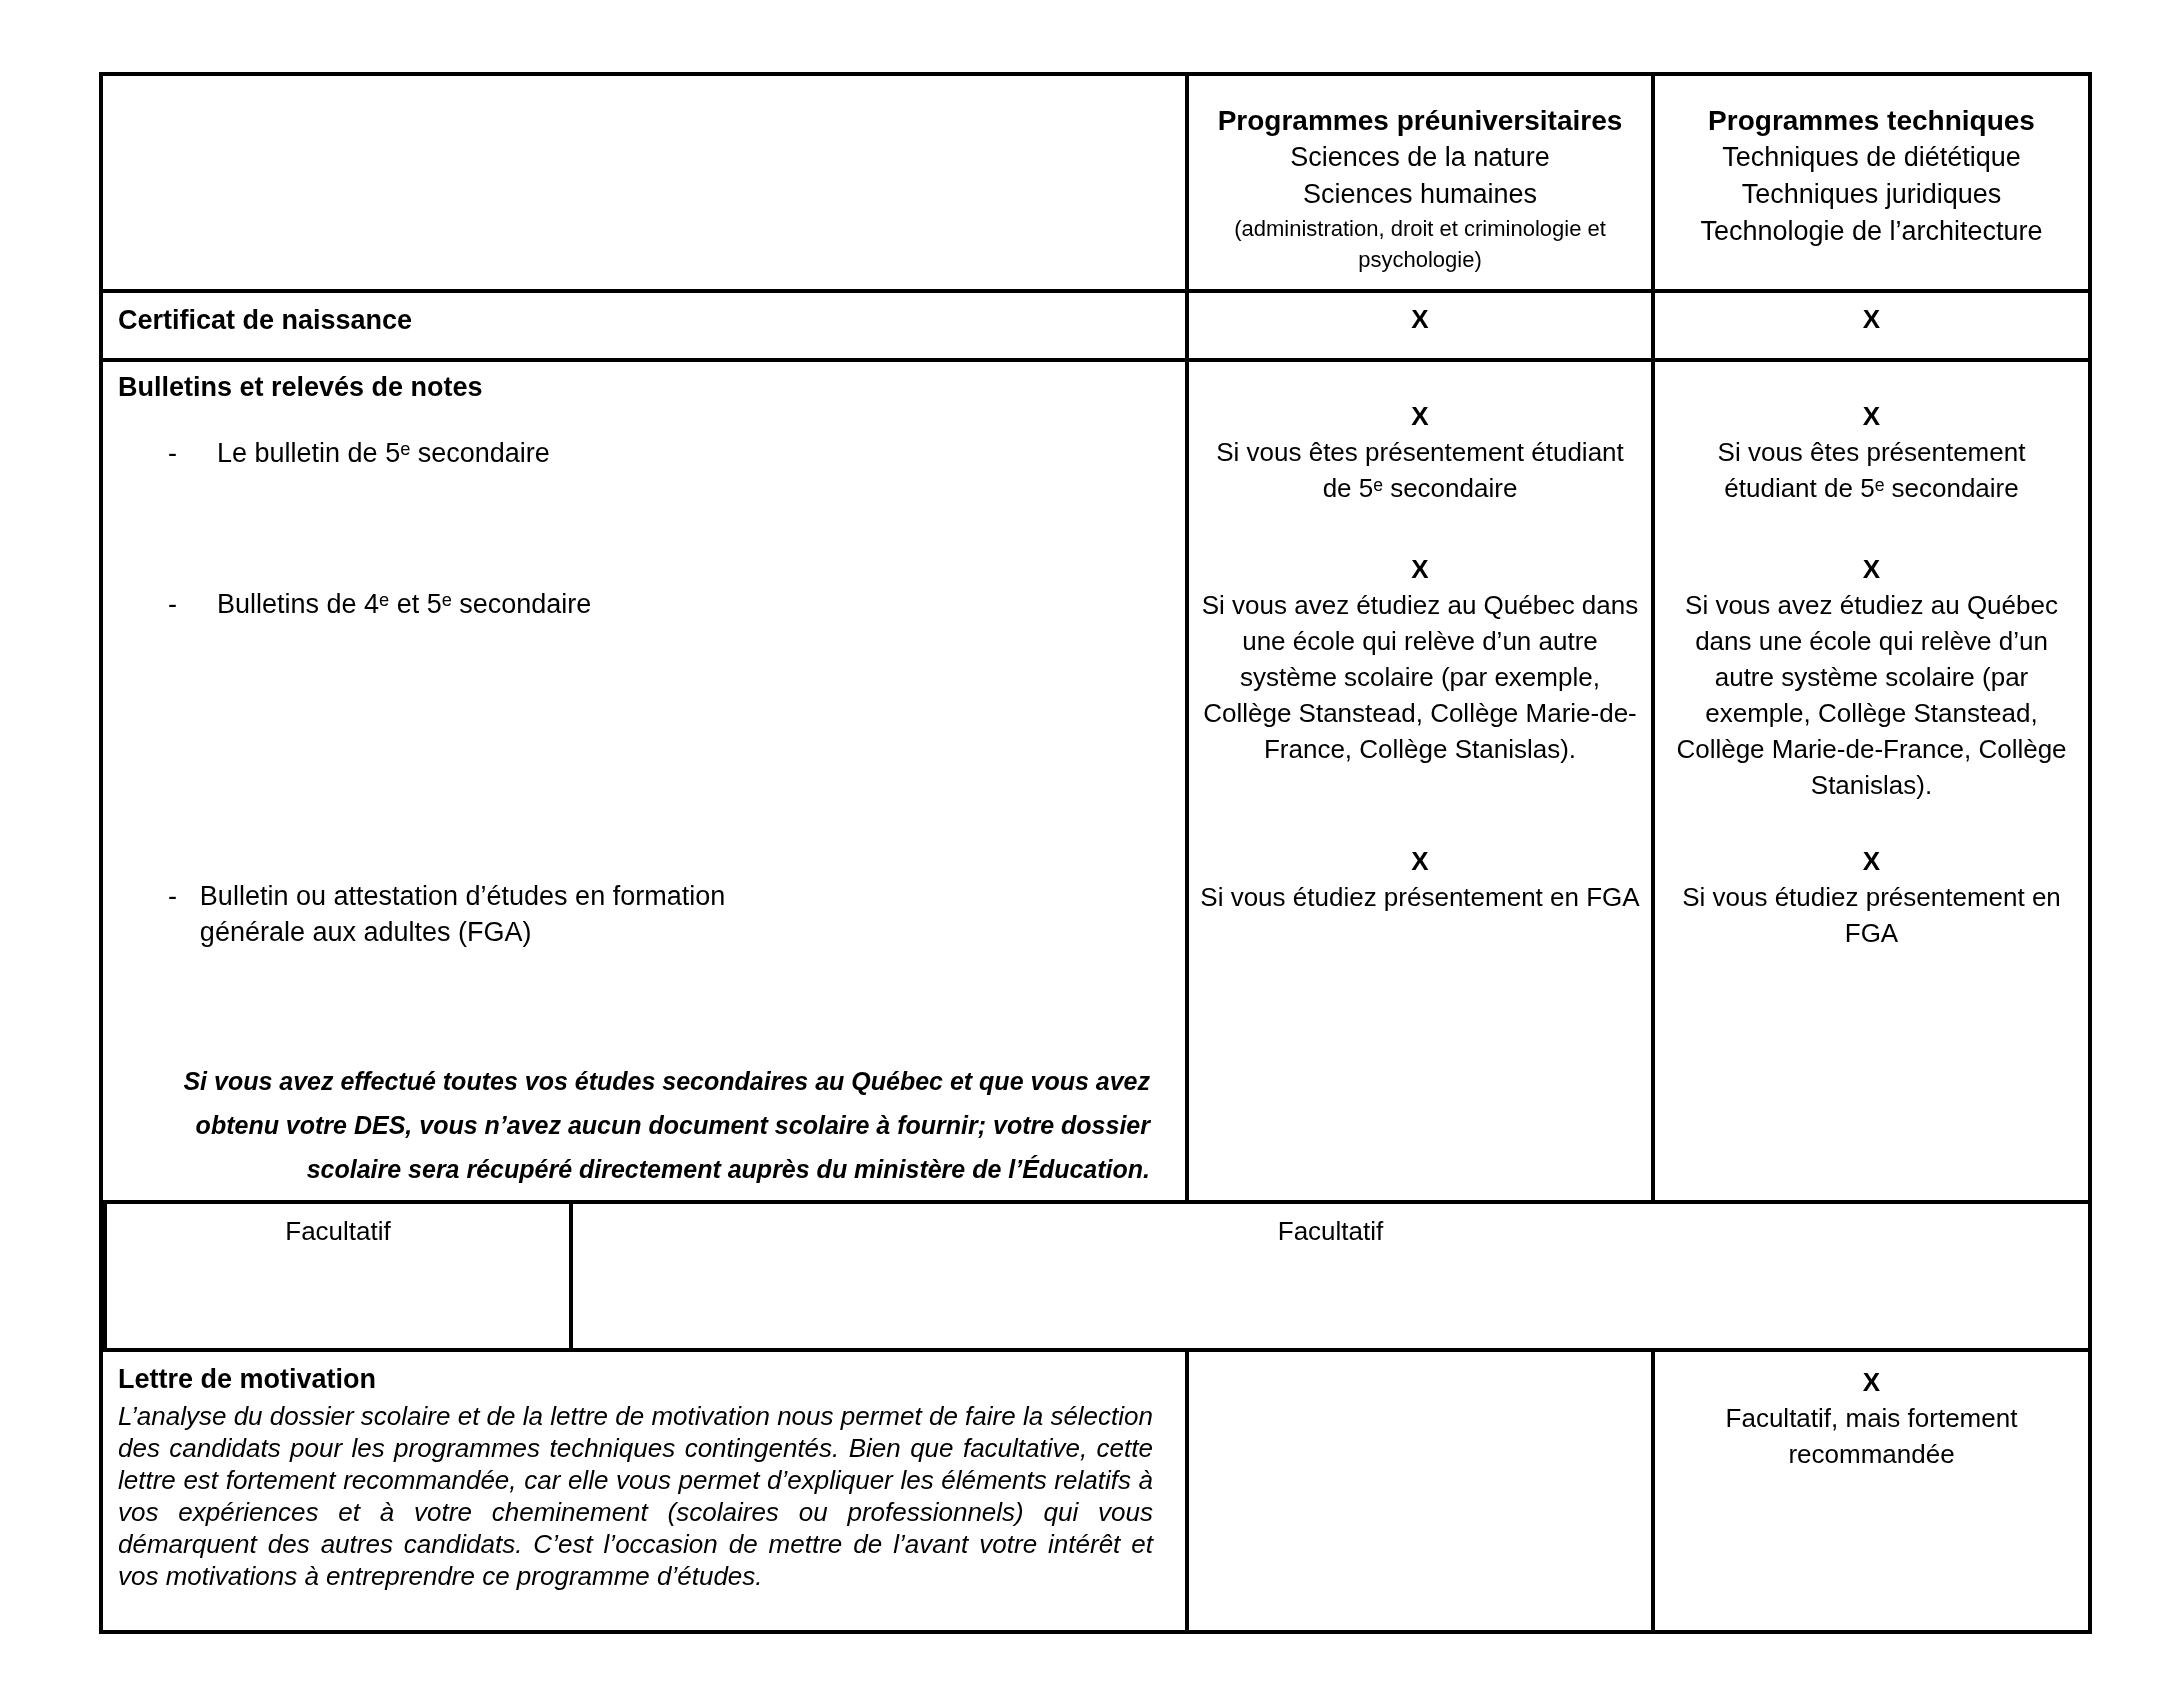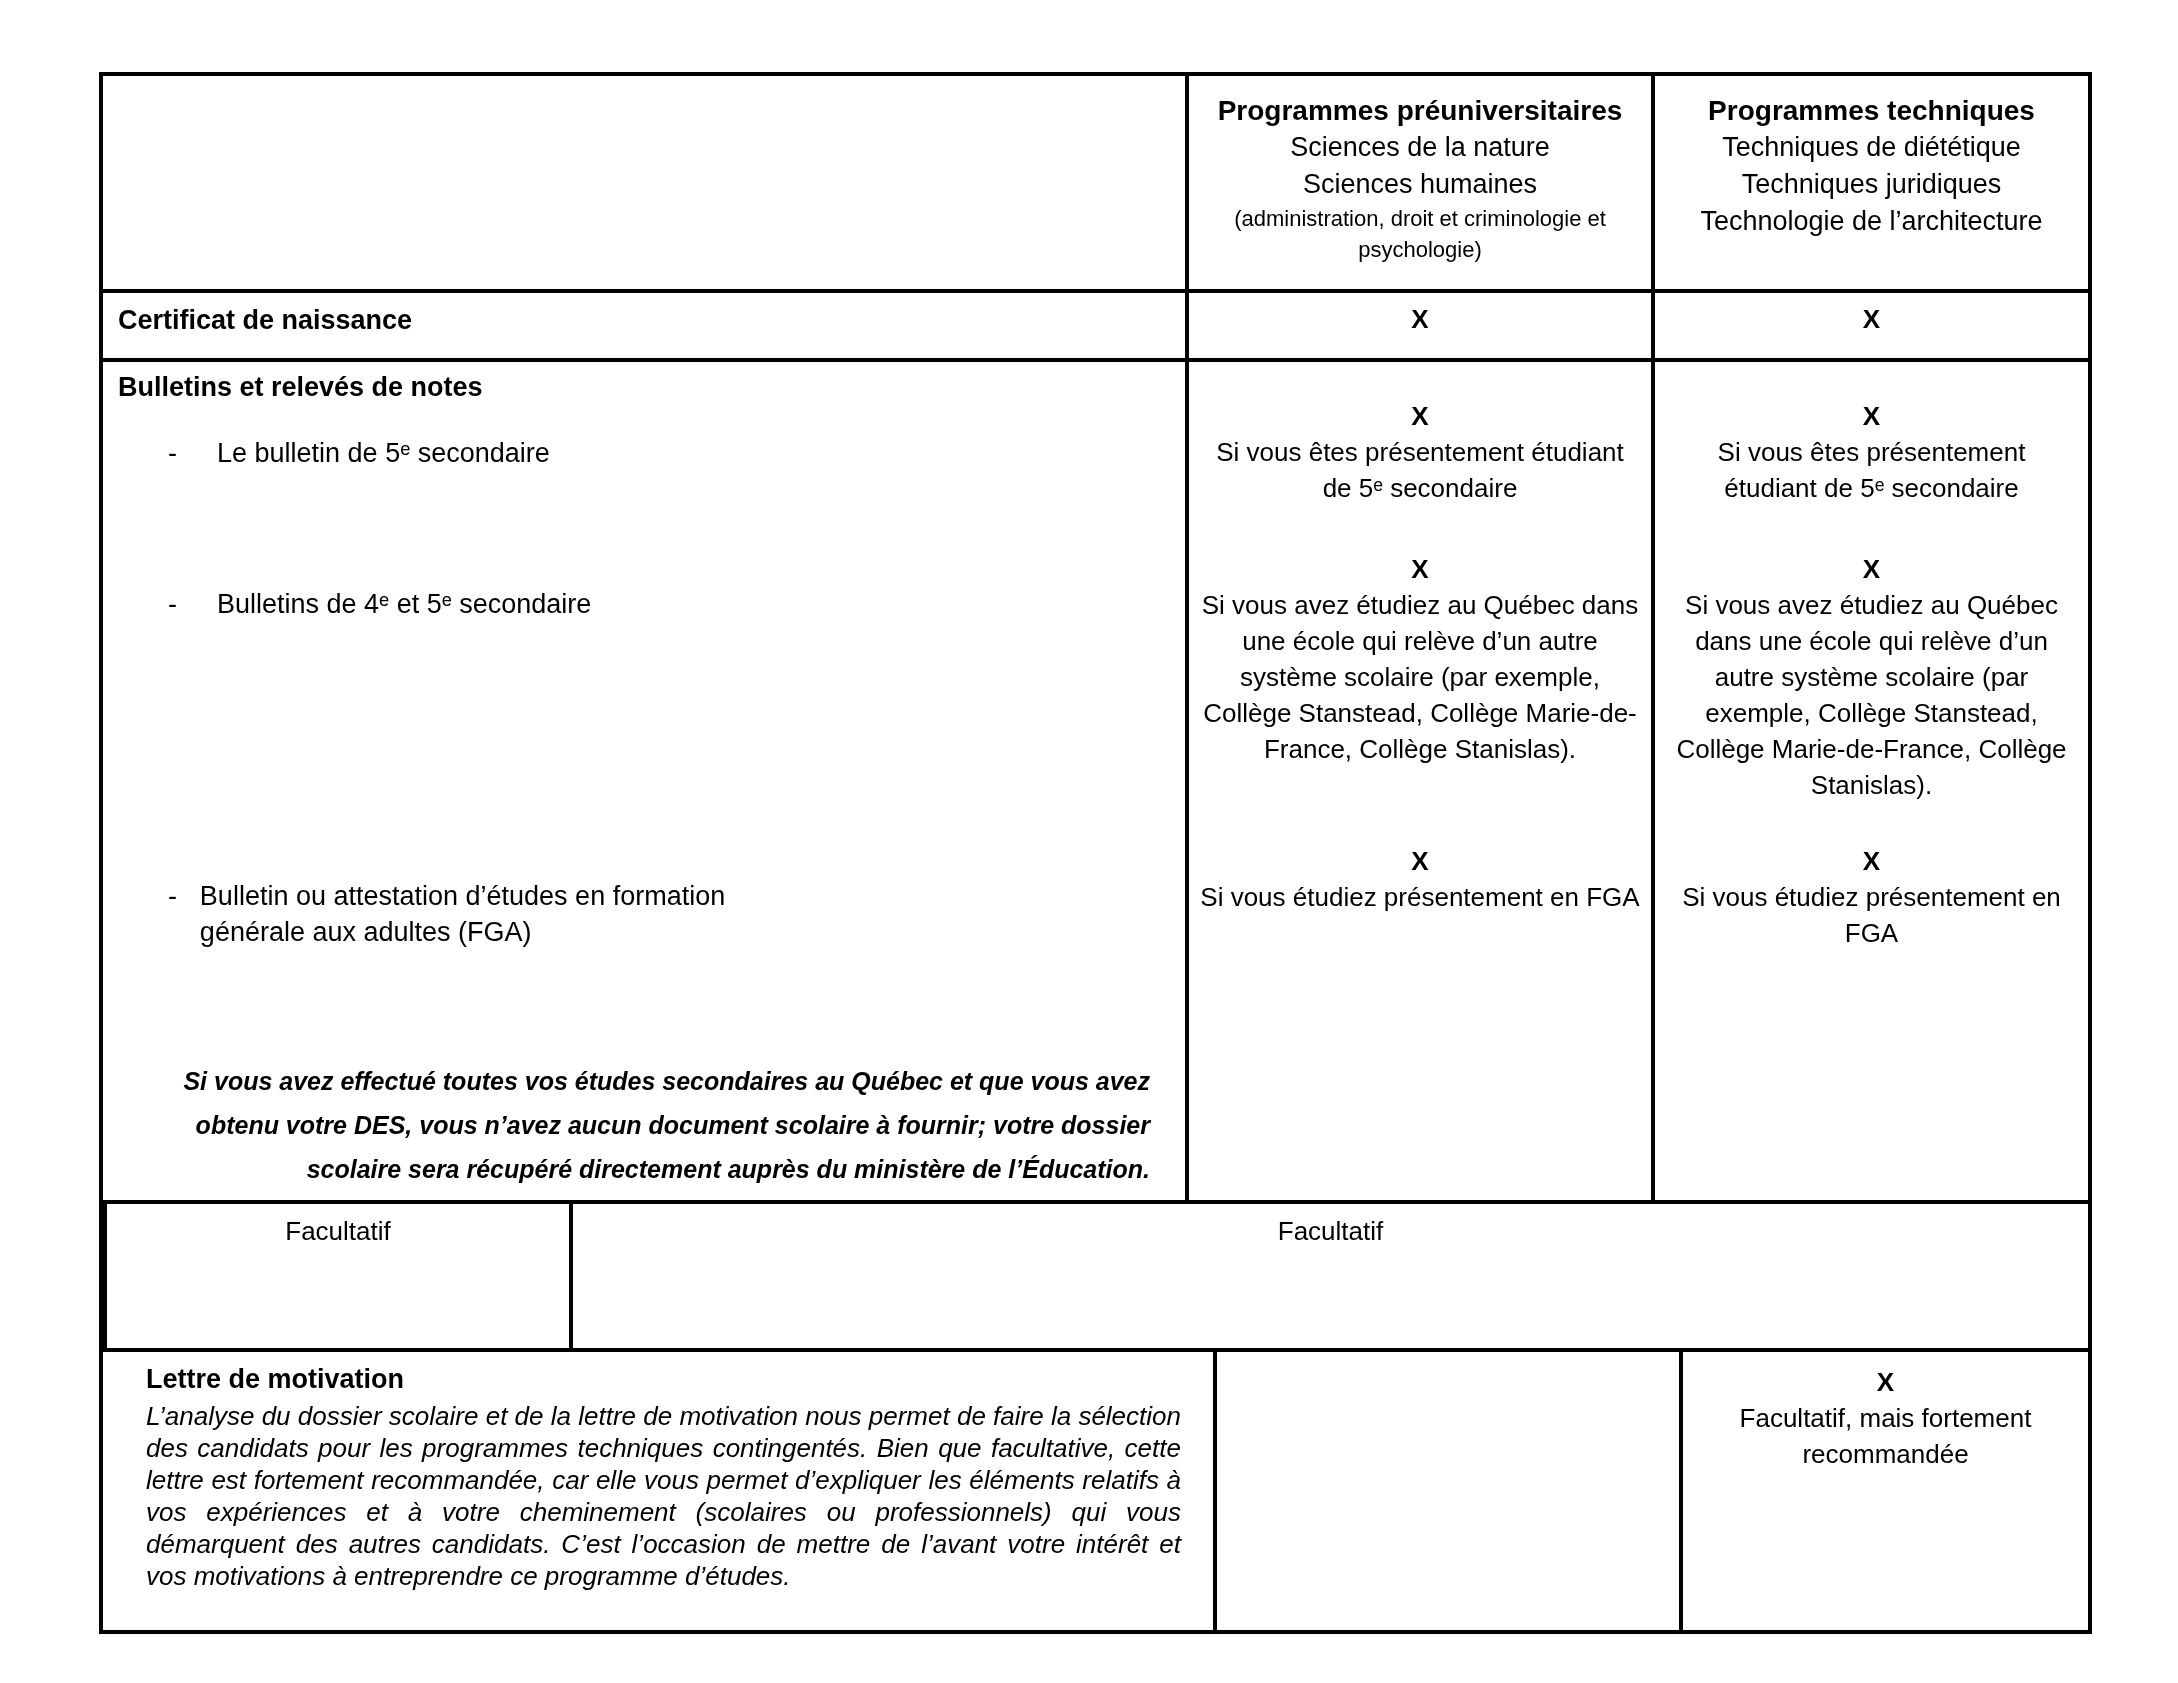--- a/index.html
+++ b/index.html
@@ -22,24 +22,24 @@
   .cell { position: relative; }
   .c1 { width: 1082px; }
   .c2 { width: 466px; border-left: 4px solid #000; }
   .c3 { flex: 1; border-left: 4px solid #000; }
 
   
   .r-header  { height: 217px; }
   .r-cert    { height: 69px;  }
   .r-bull    { height: 842px; }
   .r-comm    { height: 148px; }
-  .r-lettre  { height: 278px; padding-left: 28px; }
+  .r-lettre  { height: 278px; }
 
   
-  .hdr-cell { text-align: center; padding-top: 16px; }
+  .hdr-cell { text-align: center; padding-top: 26px; }
   .hdr-title { font-weight: bold; font-size: 28px; line-height: 37px; }
   .hdr-line  { font-size: 27px; line-height: 37px; }
   .hdr-small { font-size: 22px; line-height: 31px; padding: 0 14px; text-align: center; }
 
   
   .lbl-bold { font-weight: bold; font-size: 27px; line-height: 34px; }
   .pad-cell { padding: 10px 14px 0 15px; }
 
   
   .xmark { font-weight: bold; font-size: 26px; line-height: 36px; text-align: center; }

